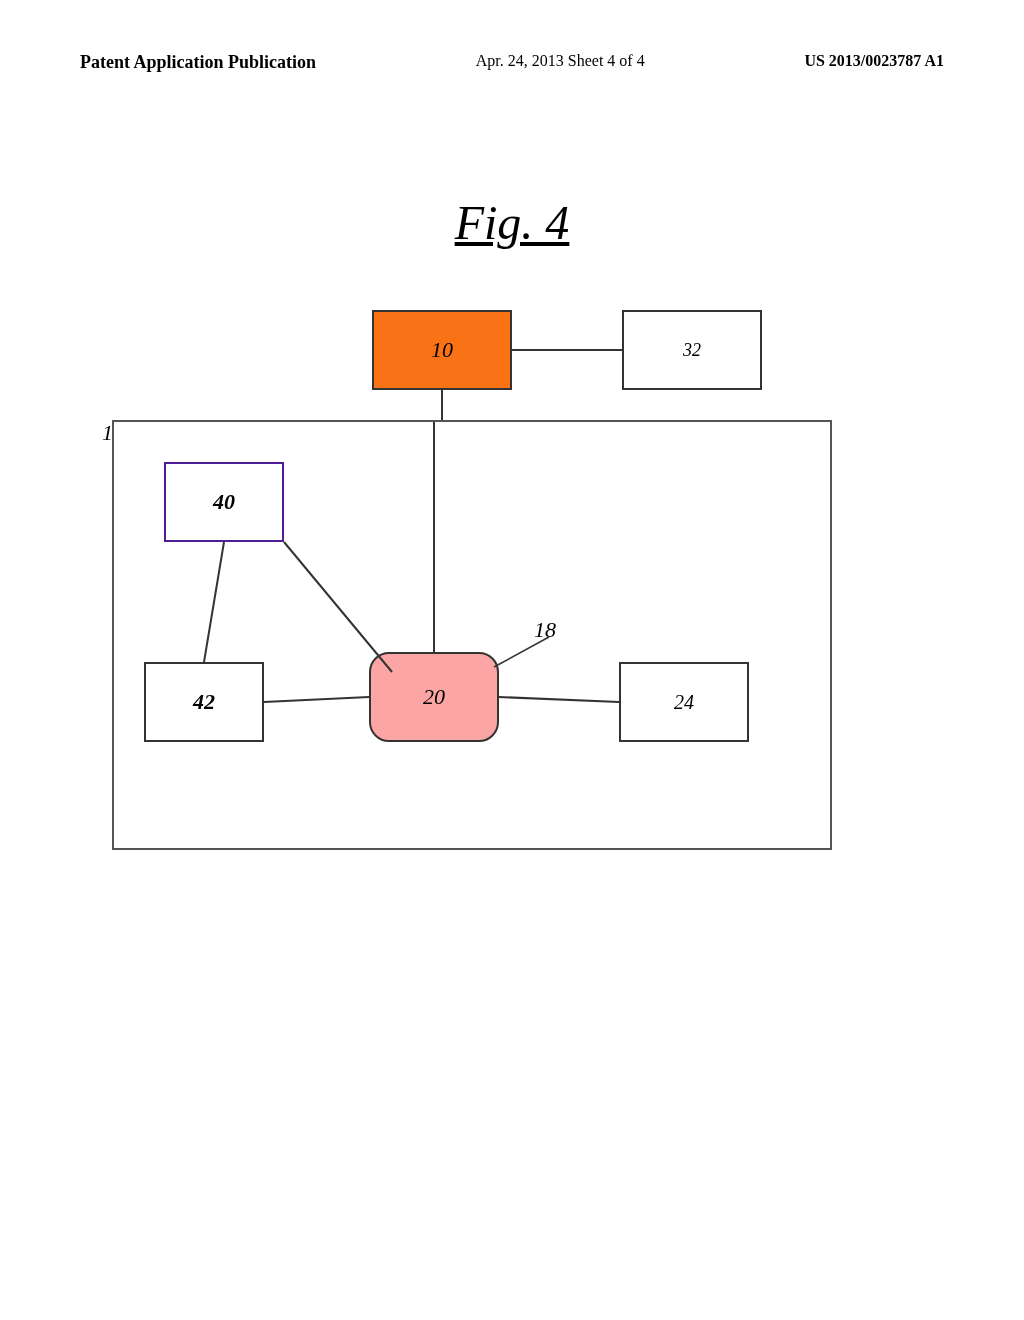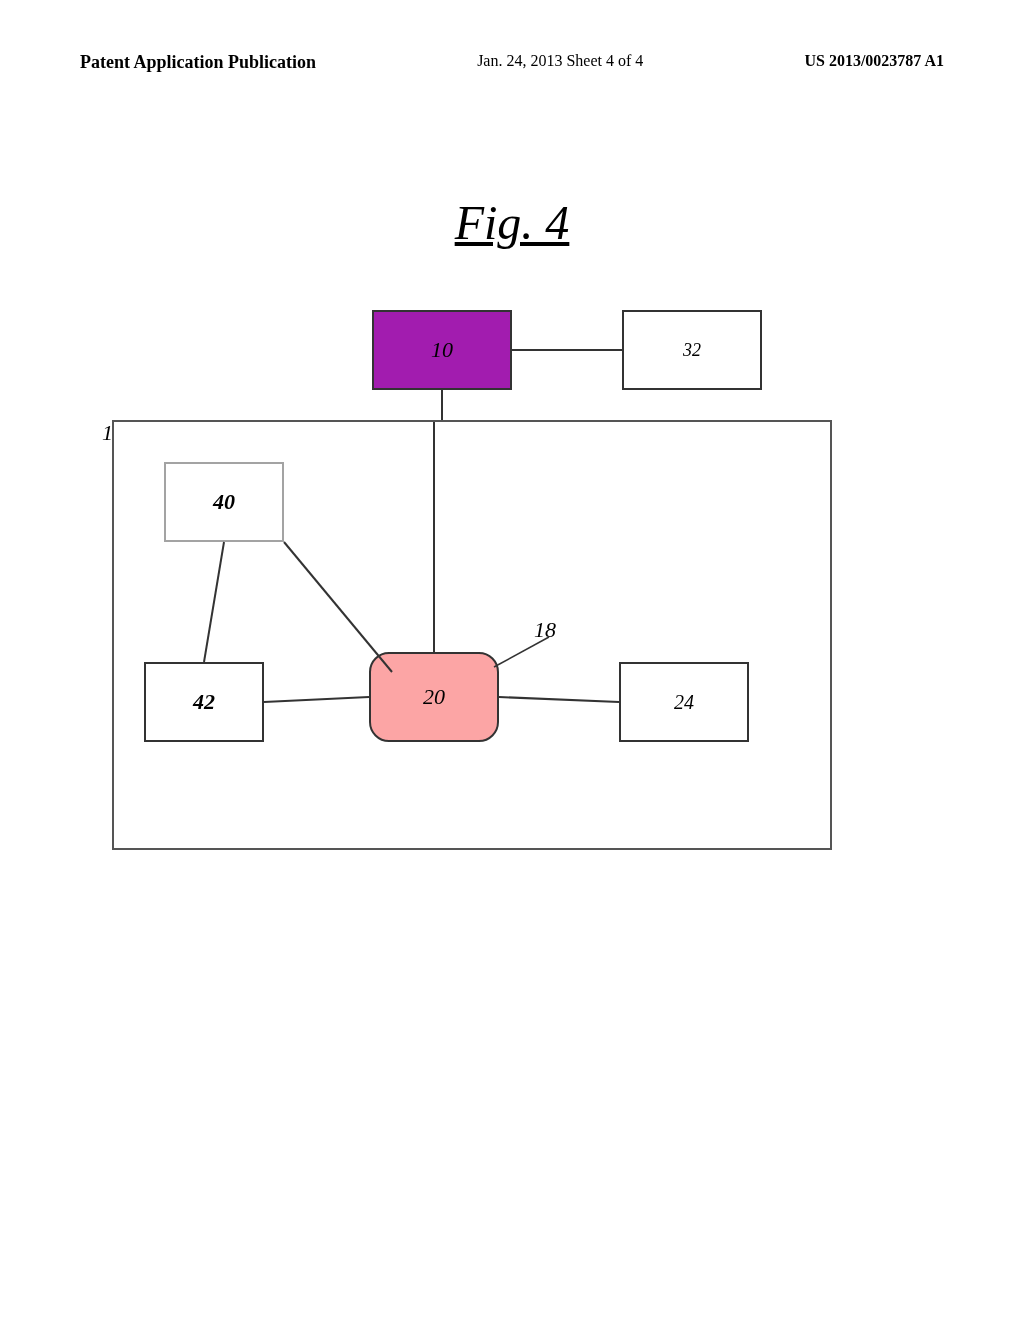--- a/index.html
+++ b/index.html
@@ -62,21 +62,21 @@
     }
 
     
     .box-10 {
       position: absolute;
       left: 260px;
       top: 0px;
       width: 140px;
       height: 80px;
       border: 2px solid #333;
-      background: #a21caf;
+      background: #f97316;
       display: flex;
       align-items: center;
       justify-content: center;
     }
 
     .box-10-label {
       font-size: 22px;
       font-style: italic;
     }
 
@@ -126,21 +126,21 @@
       width: 800px;
       height: 580px;
       pointer-events: none;
     }
   </style>
 </head>
 <body>
 
 <div class="header">
   <div class="header-left">Patent Application Publication</div>
-  <div class="header-center">Jan. 24, 2013  Sheet 4 of 4</div>
+  <div class="header-center">Apr. 24, 2013  Sheet 4 of 4</div>
   <div class="header-right">US 2013/0023787 A1</div>
 </div>
 
 <div class="fig-title">Fig. 4</div>
 
 <div class="diagram-area">
 
   <svg class="connections-svg">
 
     <line x1="400" y1="40" x2="510" y2="40" stroke="#333" stroke-width="2"></line>
@@ -165,21 +165,21 @@
   </div>
 
   <div class="box-32">
     <span class="box-32-label">32</span>
   </div>
 
   <div class="label-16">16</div>
 
   <div class="box-16">
 
-    <div style="position:absolute; left:50px; top:40px; width:120px; height:80px; border:2px solid #a3a3a3; background:#fff; display:flex; align-items:center; justify-content:center;">
+    <div style="position:absolute; left:50px; top:40px; width:120px; height:80px; border:2px solid #4c1d95; background:#fff; display:flex; align-items:center; justify-content:center;">
       <span style="font-size:22px; font-weight:bold; font-style:italic;">40</span>
     </div>
 
     <div style="position:absolute; left:30px; top:240px; width:120px; height:80px; border:2px solid #333; background:#fff; display:flex; align-items:center; justify-content:center;">
       <span style="font-size:22px; font-weight:bold; font-style:italic;">42</span>
     </div>
 
     <div style="position:absolute; left:255px; top:230px; width:130px; height:90px; border:2px solid #333; border-radius:20px; background:#fca5a5; display:flex; align-items:center; justify-content:center;">
       <span style="font-size:22px; font-style:italic;">20</span>
     </div>

